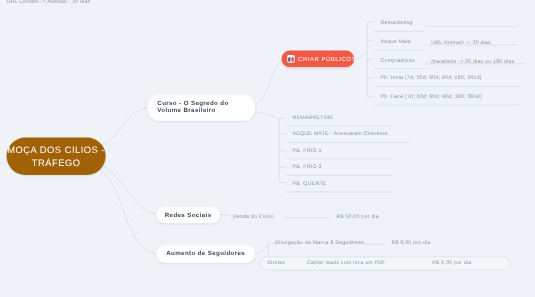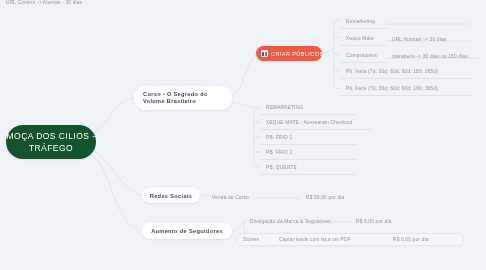--- a/index.html
+++ b/index.html
@@ -34,21 +34,21 @@
   .node {
     position: absolute;
     box-sizing: border-box;
     display: flex;
     align-items: center;
     white-space: nowrap;
   }
 
   
   .root {
-    background: #14532d;
+    background: #a16207;
     color: #ffffff;
     border-radius: 17px;
     font-size: 8.5px;
     letter-spacing: 0.45px;
     line-height: 12px;
     text-align: center;
     justify-content: center;
     box-shadow: 0 1px 2px rgba(30,60,90,0.10);
   }
   .root .root-text {

